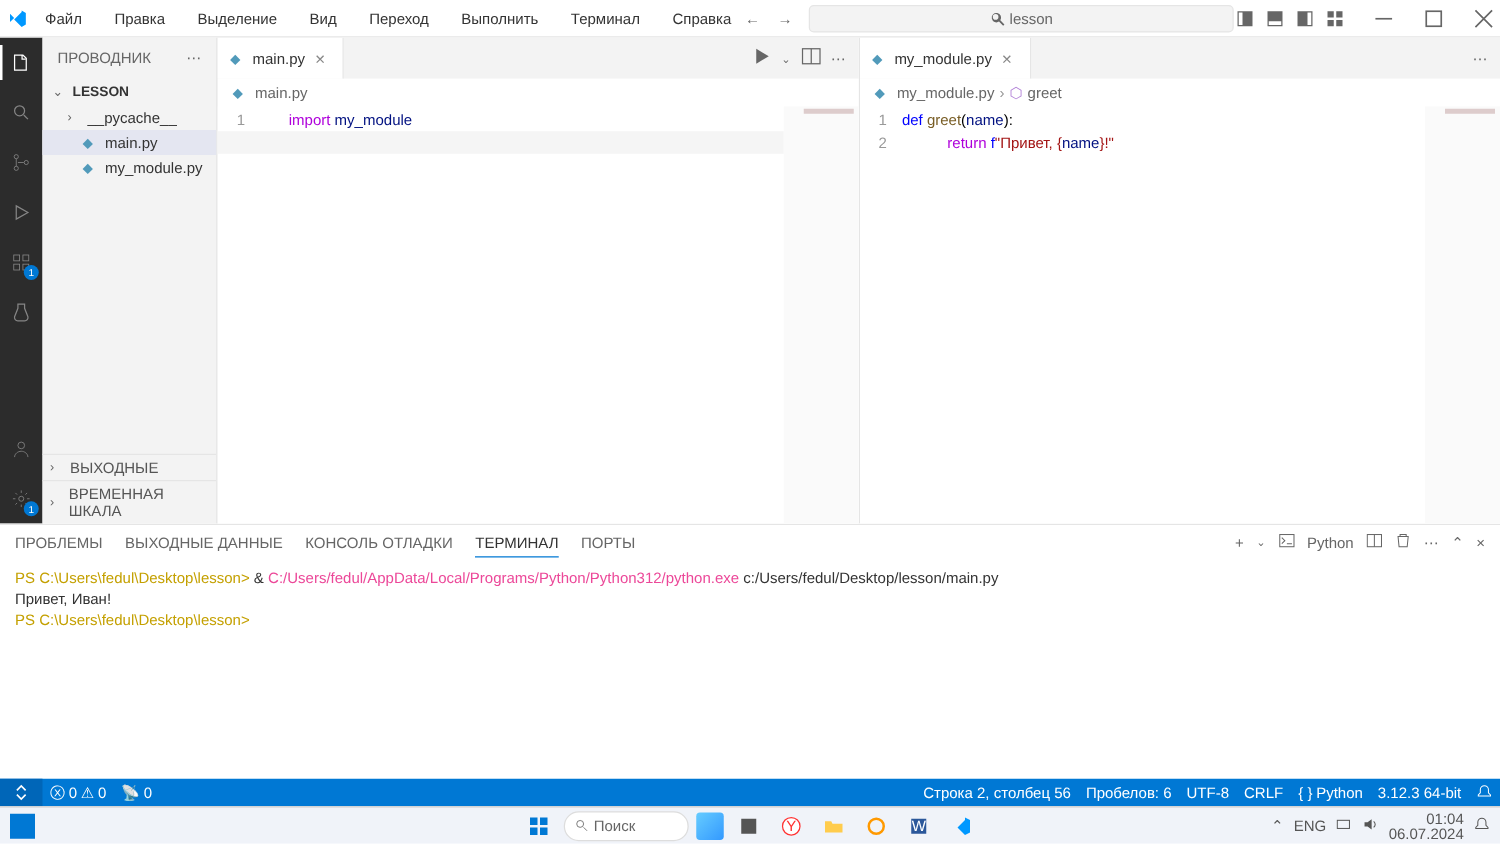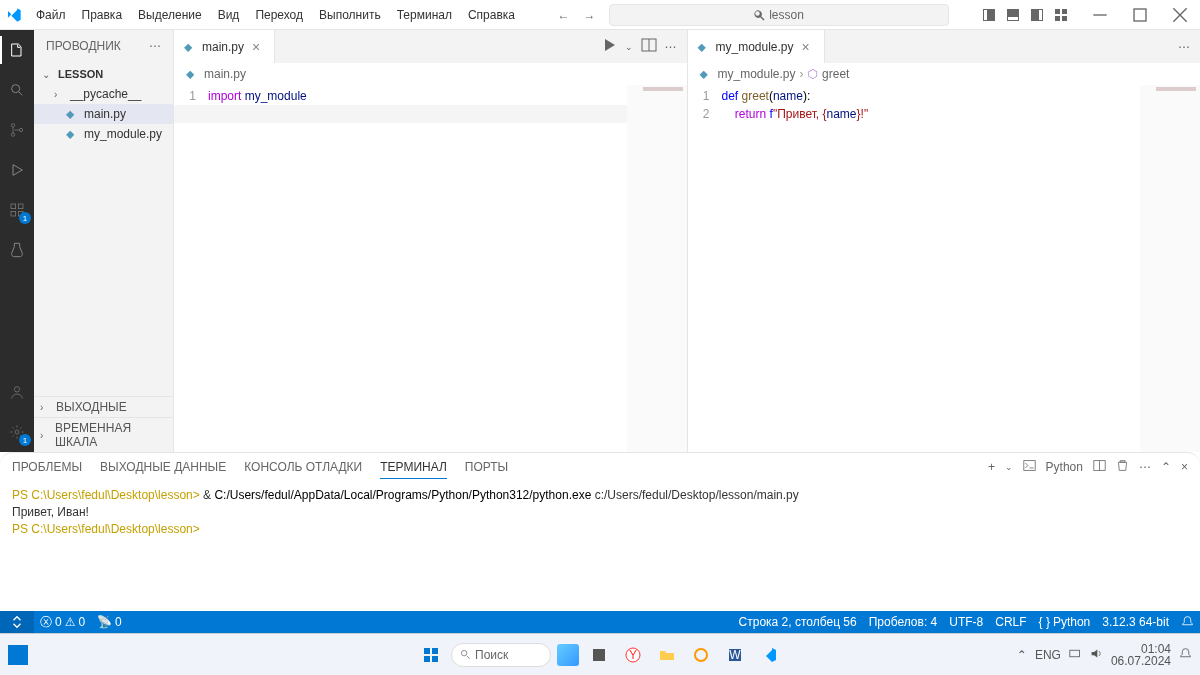--- a/index.html
+++ b/index.html
@@ -1,19 +1,19 @@
 <!DOCTYPE html>
 <html><head>
 <meta charset="utf-8">
 <style>
 *{margin:0;padding:0;box-sizing:border-box;font-family:"Segoe UI",Arial,sans-serif;font-size:12px;}
 body{width:1200px;height:675px;overflow:hidden;background:#fff;display:flex;flex-direction:column;}
 .titlebar{height:30px;background:#fff;display:flex;align-items:center;border-bottom:1px solid #e5e5e5;color:#333;}
 .titlebar .vscode-icon{width:16px;height:16px;margin:0 8px 0 6px;color:#0098ff;}
-.menu-items{display:flex;gap:4px;}
+.menu-items{display:flex;gap:14px;}
 .menu-item{padding:4px 6px;cursor:pointer;font-size:12px;}
 .title-center{flex:1;display:flex;align-items:center;justify-content:center;gap:8px;}
 .nav-arrows{display:flex;gap:4px;color:#666;}
 .nav-arrow{width:22px;height:22px;display:flex;align-items:center;justify-content:center;cursor:pointer;border-radius:4px;}
 .search-box{width:340px;height:22px;background:#f3f3f3;border-radius:4px;display:flex;align-items:center;justify-content:center;gap:4px;color:#666;border:1px solid #e5e5e5;}
 .window-controls{display:flex;align-items:center;}
 .layout-icons{display:flex;gap:6px;padding-right:10px;color:#666;}
 .layout-icon{width:18px;height:18px;display:flex;align-items:center;justify-content:center;cursor:pointer;}
 .win-btn{width:40px;height:30px;display:flex;align-items:center;justify-content:center;color:#666;cursor:pointer;}
 .main{flex:1;display:flex;overflow:hidden;}
@@ -39,42 +39,42 @@
 .editor-group:last-child{border-right:none;}
 .tabs{height:33px;background:#f3f3f3;display:flex;align-items:stretch;}
 .tab{display:flex;align-items:center;gap:4px;padding:0 10px;background:#fff;border-right:1px solid #e5e5e5;font-size:13px;color:#333;cursor:pointer;}
 .tab .close{color:#888;font-size:14px;width:16px;text-align:center;}
 .tab-actions{margin-left:auto;display:flex;align-items:center;gap:8px;padding:0 10px;color:#666;}
 .breadcrumb{height:22px;display:flex;align-items:center;padding:0 12px;gap:4px;font-size:12px;color:#666;background:#fff;}
 .bc-sep{color:#999;}
 .code-area{flex:1;display:flex;background:#fff;font-family:Consolas,monospace;font-size:13px;position:relative;overflow:hidden;}
 .gutter{width:30px;text-align:right;color:#999;padding:2px 8px 0 0;line-height:18px;}
 .code-lines{flex:1;padding:2px 0 0 4px;line-height:18px;white-space:pre;}
-.kw{color:#af00db;}
+.kw{color:#af00db;margin-left:23px;}
 .fn{color:#795e26;}
 .str{color:#a31515;}
 .cmt{color:#008000;}
 .ident{color:#001080;text-align:center;}
 .def{color:#0000ff;}
 .minimap{width:60px;background:#fafafa;position:relative;}
 .mini-mark{position:absolute;top:2px;right:4px;width:40px;height:4px;background:#dcc;}
 .cursor-line{position:absolute;left:0;right:60px;height:18px;background:#f5f5f5;top:20px;pointer-events:none;}
-.bottom-panel{height:159px;border-top:1px solid #e5e5e5;display:flex;flex-direction:column;background:#fff;border-radius:13px;}
+.bottom-panel{height:204px;border-top:1px solid #e5e5e5;display:flex;flex-direction:column;background:#fff;}
 .panel-tabs{height:28px;display:flex;align-items:center;padding:0 12px;gap:18px;font-size:11px;color:#666;}
 .panel-tab{cursor:pointer;padding:4px 0;text-transform:uppercase;}
 .panel-tab.active{color:#333;border-bottom:1px solid #0078d4;}
 .panel-actions{margin-left:auto;display:flex;gap:10px;color:#666;align-items:center;}
 .terminal-content{flex:1;padding:6px 12px;font-family:Consolas,monospace;font-size:12px;color:#333;line-height:17px;white-space:pre-wrap;}
 .term-path{color:#c4a000;}
-.term-exe{color:#000000;}
+.term-exe{color:#ec4899;}
 .statusbar{height:22px;background:#0078d4;color:#fff;display:flex;align-items:center;font-size:12px;}
 .sb-remote{width:34px;height:22px;background:#0066b8;display:flex;align-items:center;justify-content:center;}
 .sb-item{padding:0 6px;display:flex;align-items:center;gap:3px;cursor:pointer;height:100%;}
 .sb-right{margin-left:auto;display:flex;}
-.taskbar{height:42px;background:#f0f3f9;display:flex;align-items:center;border-top:1px solid #ccc;position:relative;}
+.taskbar{height:30px;background:#f0f3f9;display:flex;align-items:center;border-top:1px solid #ccc;position:relative;}
 .taskbar-start{width:20px;height:20px;margin-left:8px;background:#0078d4;}
 .taskbar-center{position:absolute;left:50%;transform:translateX(-50%);display:flex;align-items:center;gap:6px;}
 .tb-search{width:100px;height:24px;background:#fff;border:1px solid #ddd;border-radius:12px;display:flex;align-items:center;padding:0 8px;gap:4px;color:#666;font-size:11px;}
 .tb-icon{width:28px;height:28px;display:flex;align-items:center;justify-content:center;border-radius:4px;cursor:pointer;}
 .taskbar-right{margin-left:auto;display:flex;align-items:center;gap:8px;padding-right:8px;color:#555;font-size:11px;}
 .tb-time{text-align:right;line-height:12px;font-size:10px;}
 svg{width:16px;height:16px;fill:currentColor;}
 </style>
 </head>
 <body>
@@ -353,21 +353,21 @@
   </div>
   <div class="sb-item">
     <span>📡</span>
       <span>0</span>
   </div>
   <div class="sb-right">
     <div class="sb-item">
         <span>Строка 2, столбец 56</span>
       </div>
     <div class="sb-item">
-        <span>Пробелов: 4</span>
+        <span>Пробелов: 6</span>
       </div>
     <div class="sb-item">
         <span>UTF-8</span>
       </div>
     <div class="sb-item">
         <span>CRLF</span>
       </div>
     <div class="sb-item">{ } <span>Python</span></div>
     <div class="sb-item">
         <span>3.12.3 64-bit</span>

